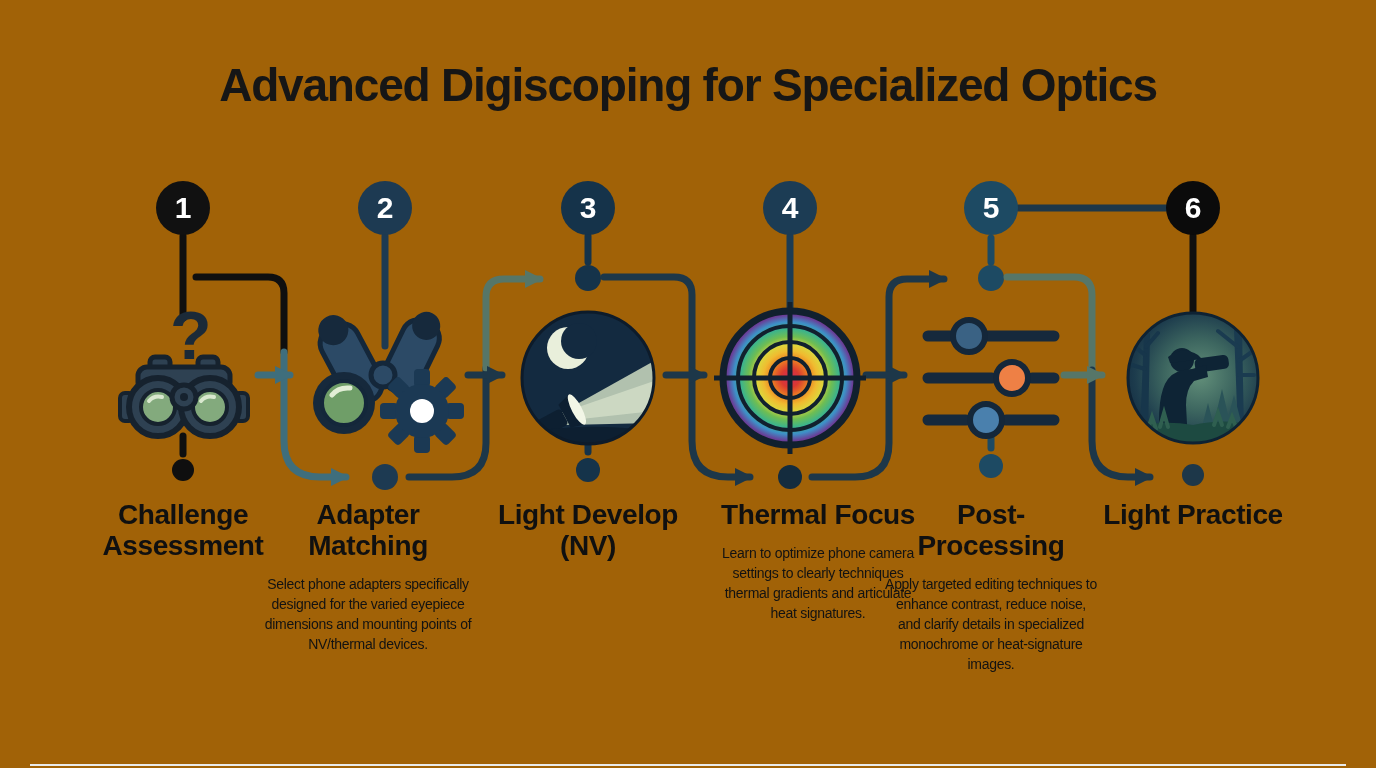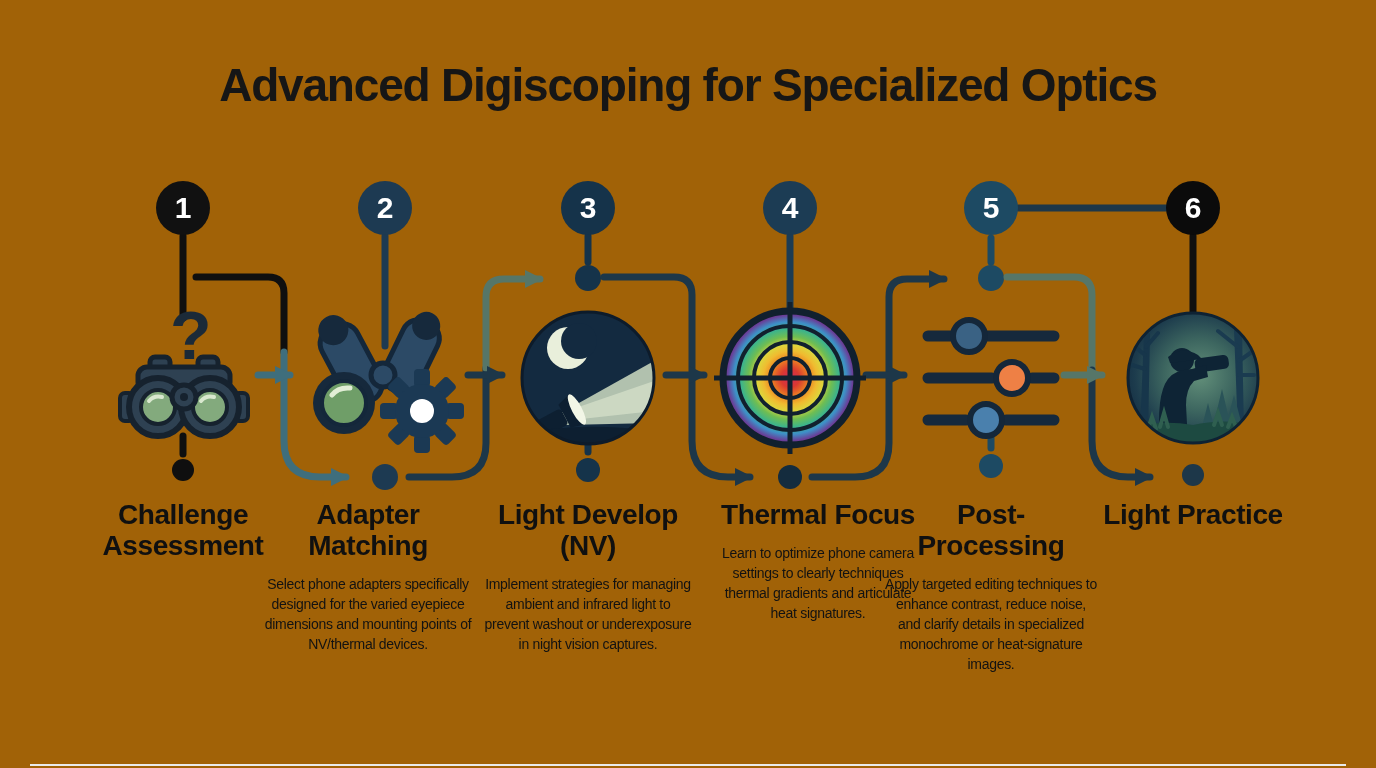--- a/index.html
+++ b/index.html
@@ -254,21 +254,20 @@
 
   <div class="steptext" style="left:77px">
     <h2>Challenge Assessment</h2>
   </div>
   <div class="steptext" style="left:262px">
     <h2>Adapter Matching</h2>
     <p>Select phone adapters specifically designed for the varied eyepiece dimensions and mounting points of NV/thermal devices.</p>
   </div>
   <div class="steptext" style="left:482px">
     <h2>Light Develop (NV)</h2>
-    <p>Implement strategies for managing ambient and infrared light to prevent washout or underexposure in night vision captures.</p>
   </div>
   <div class="steptext" style="left:712px">
     <h2>Thermal Focus</h2>
     <p>Learn to optimize phone camera settings to clearly techniques thermal gradients and articulate heat signatures.</p>
   </div>
   <div class="steptext" style="left:885px">
     <h2>Post-Processing</h2>
     <p>Apply targeted editing techniques to enhance contrast, reduce noise, and clarify details in specialized monochrome or heat-signature images.</p>
   </div>
   <div class="steptext" style="left:1087px">

